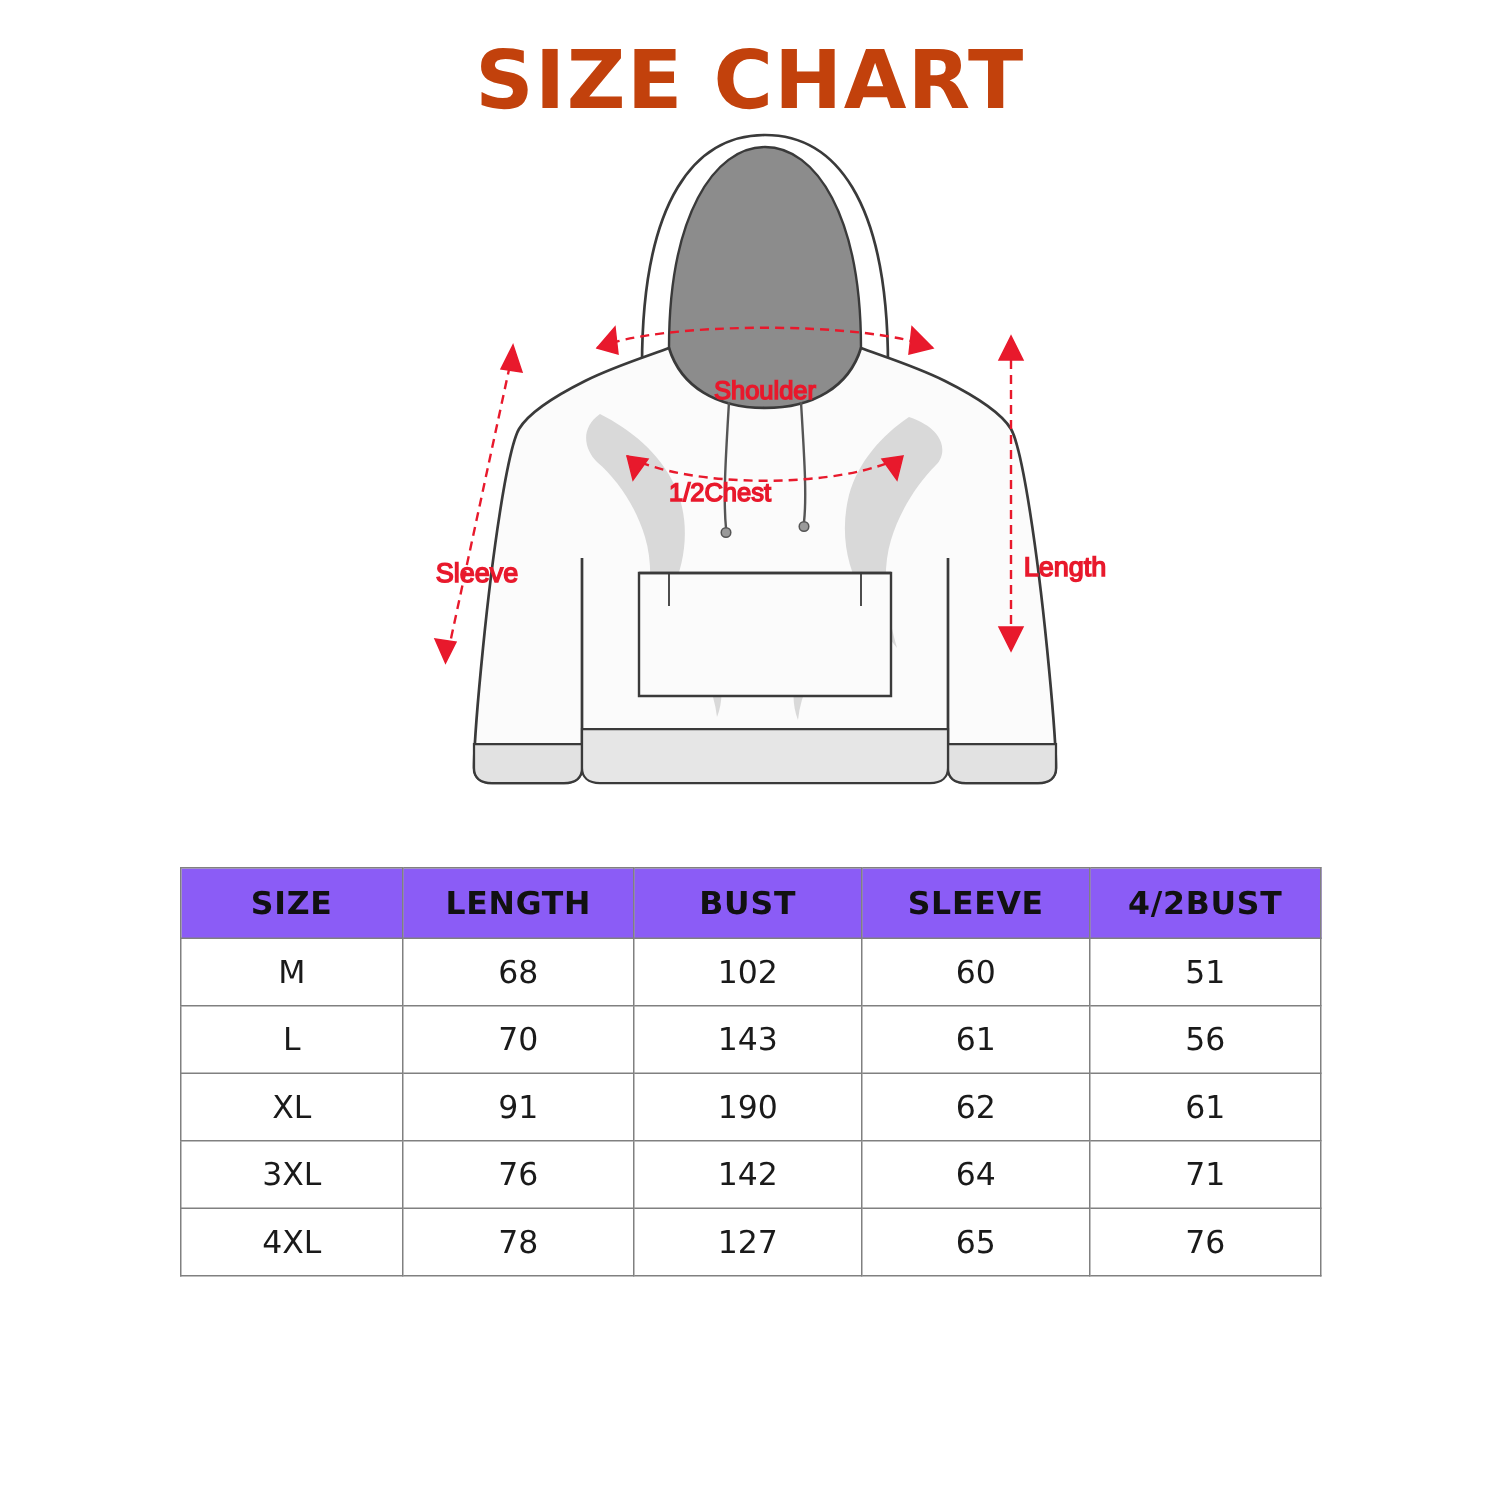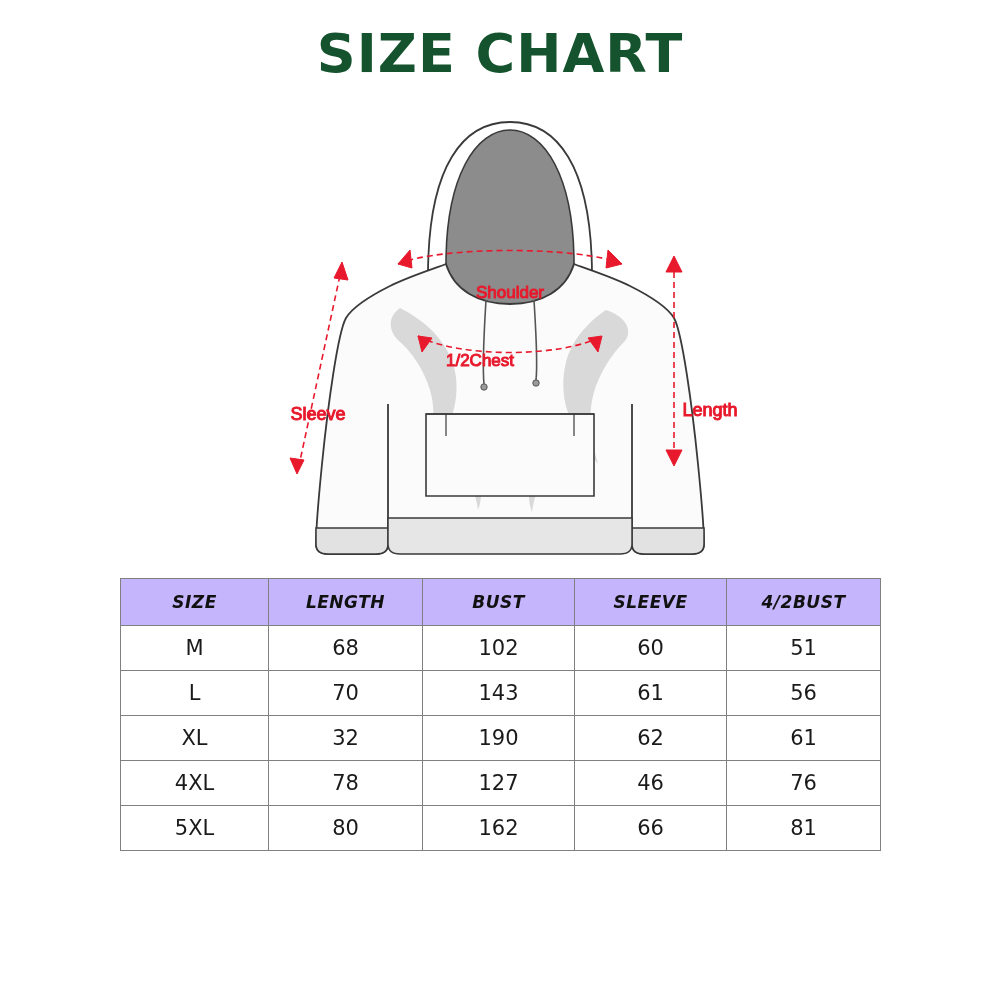--- a/index.html
+++ b/index.html
@@ -22,27 +22,27 @@
   }
   #title {
     position: absolute;
     left: 0;
     top: 22px;
     width: 1000px;
     text-align: center;
     font-size: 54px;
     font-weight: bold;
     letter-spacing: 1px;
-    color: #14532d;
+    color: #c2410c;
     font-family: "DejaVu Sans", sans-serif;
   }
   #illustration {
     position: absolute;
     left: 250px;
-    top: 104px;
+    top: 72px;
     width: 520px;
     height: 480px;
     text-decoration: underline;
   }
   #table-wrap {
     position: absolute;
     left: 120px;
     top: 578px;
     width: 760px;
   }
@@ -51,27 +51,26 @@
     width: 760px;
     table-layout: fixed;
   }
   table.size-table th,
   table.size-table td {
     border: 1px solid #808080;
     text-align: center;
     font-family: "DejaVu Sans", sans-serif;
   }
   table.size-table th {
-    background: #c4b5fd;
-    font-size: 17px;
+    background: #8b5cf6;
+    font-size: 21px;
     font-weight: bold;
     height: 44px;
     color: #111111;
     letter-spacing: 0.5px;
-    font-style: italic;
   }
   table.size-table td {
     font-size: 21px;
     height: 42px;
     color: #1a1a1a;
     background: #ffffff;
   }
   table.size-table col.c0 { width: 148px; }
   table.size-table col.c1 { width: 154px; }
   table.size-table col.c2 { width: 152px; }
@@ -200,36 +199,36 @@
         </tr>
         <tr>
           <td>L</td>
           <td>70</td>
           <td>143</td>
           <td>61</td>
           <td>56</td>
         </tr>
         <tr>
           <td>XL</td>
-          <td>32</td>
+          <td>91</td>
           <td>190</td>
           <td>62</td>
           <td>61</td>
         </tr>
         <tr>
+          <td>3XL</td>
+          <td>76</td>
+          <td>142</td>
+          <td>64</td>
+          <td>71</td>
+        </tr>
+        <tr>
           <td>4XL</td>
           <td>78</td>
           <td>127</td>
-          <td>46</td>
+          <td>65</td>
           <td>76</td>
-        </tr>
-        <tr>
-          <td>5XL</td>
-          <td>80</td>
-          <td>162</td>
-          <td>66</td>
-          <td>81</td>
         </tr>
       </tbody>
     </table>
   </div>
 
 </div>
 
 </body></html>

